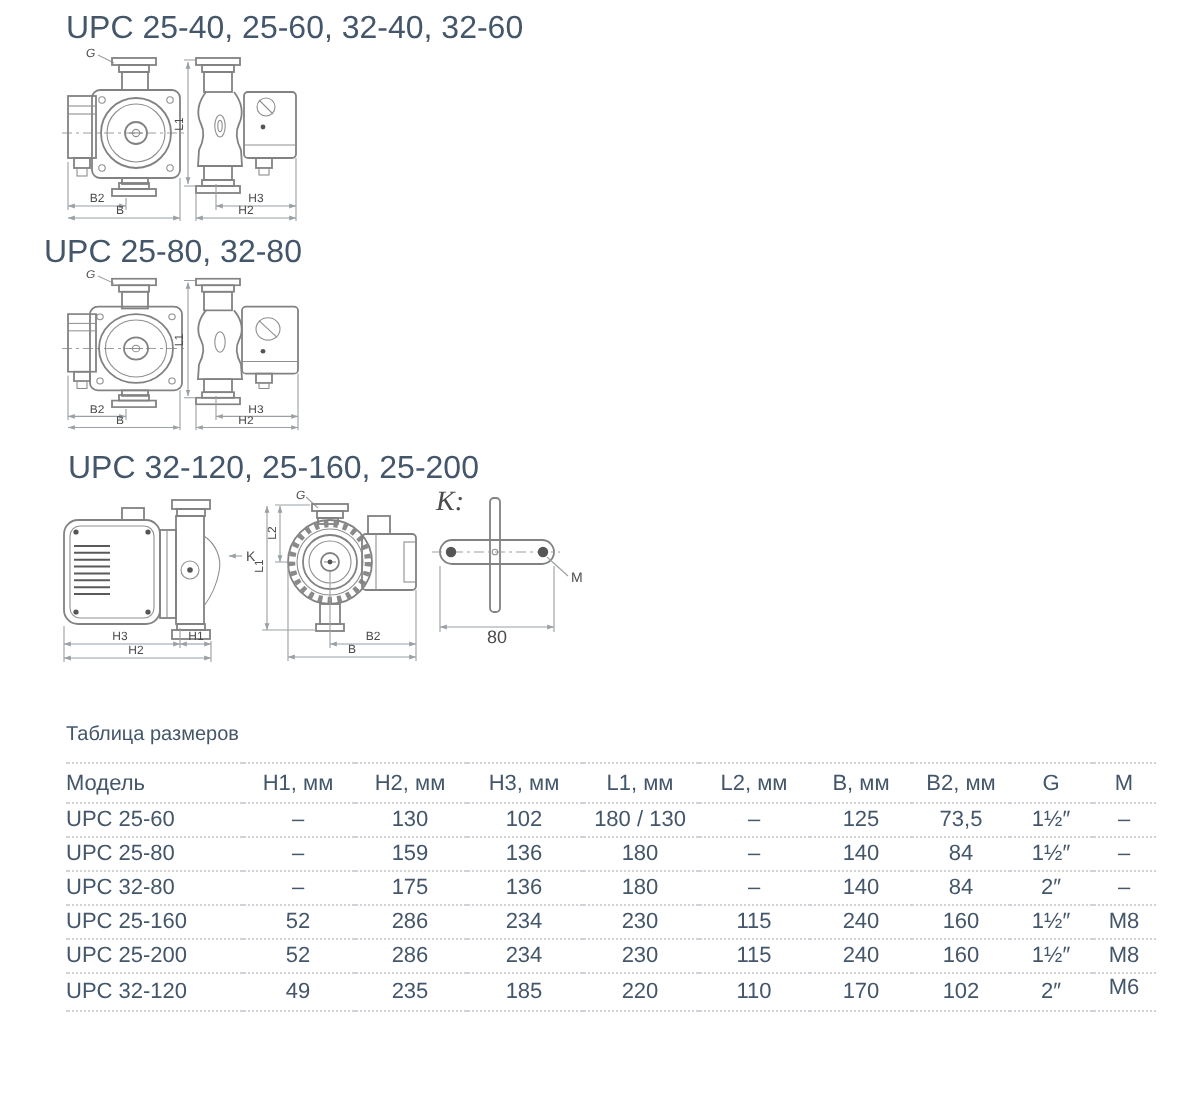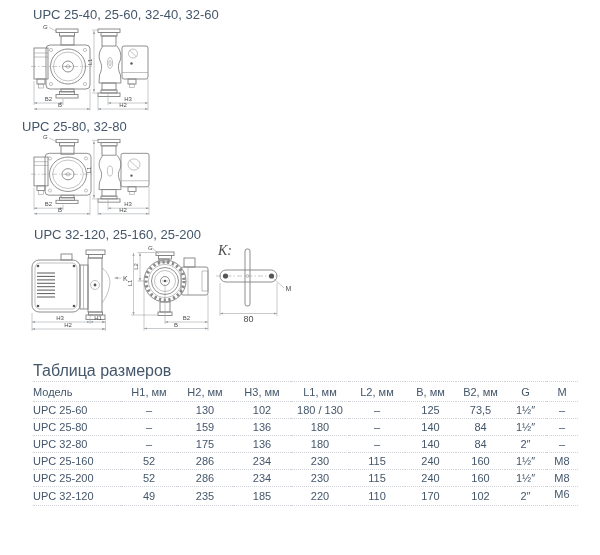--- a/index.html
+++ b/index.html
@@ -1,22 +1,22 @@
 <!DOCTYPE html>
 <html><head>
 <meta charset="utf-8">
 <style>
   html,body{margin:0;padding:0;background:#fff;}
   .page{position:relative;width:600px;height:555px;background:#ffffff;overflow:hidden;
         font-family:"Liberation Sans","DejaVu Sans",sans-serif;color:#44566a;}
-  .heading{position:absolute;font-size:13px;line-height:13px;color:#44566a;white-space:nowrap;}
+  .heading{position:absolute;font-size:16px;line-height:13px;color:#44566a;white-space:nowrap;}
   #heading-1{left:33px;top:8px;}
   #heading-2{left:22px;top:120px;}
   #heading-3{left:34px;top:228px;}
-  .tbl-title{position:absolute;left:33px;top:362px;font-size:16px;color:#44566a;}
+  .tbl-title{position:absolute;left:33px;top:362px;font-size:10px;color:#44566a;}
   table.tbl{position:absolute;left:33px;top:381px;width:545px;border-collapse:collapse;
             table-layout:fixed;font-size:11px;color:#44566a;}
   .tbl thead tr{border-top:1px dotted #cfd2d6;}
   .tbl tr{border-bottom:1px dotted #cfd2d6;}
   .tbl th{font-weight:normal;height:19px;text-align:center;padding:0;overflow:hidden;}
   .tbl td{height:16px;text-align:center;padding:0;overflow:hidden;}
   .tbl .c0{text-align:left;margin-left:15px;}
   .tbl th:nth-child(1){width:88px}.tbl th:nth-child(2){width:56px}.tbl th:nth-child(3){width:56px}
   .tbl th:nth-child(4){width:58px}.tbl th:nth-child(5){width:58px}.tbl th:nth-child(6){width:56px}
   .tbl th:nth-child(7){width:51px}.tbl th:nth-child(8){width:49px}.tbl th:nth-child(9){width:41px}

